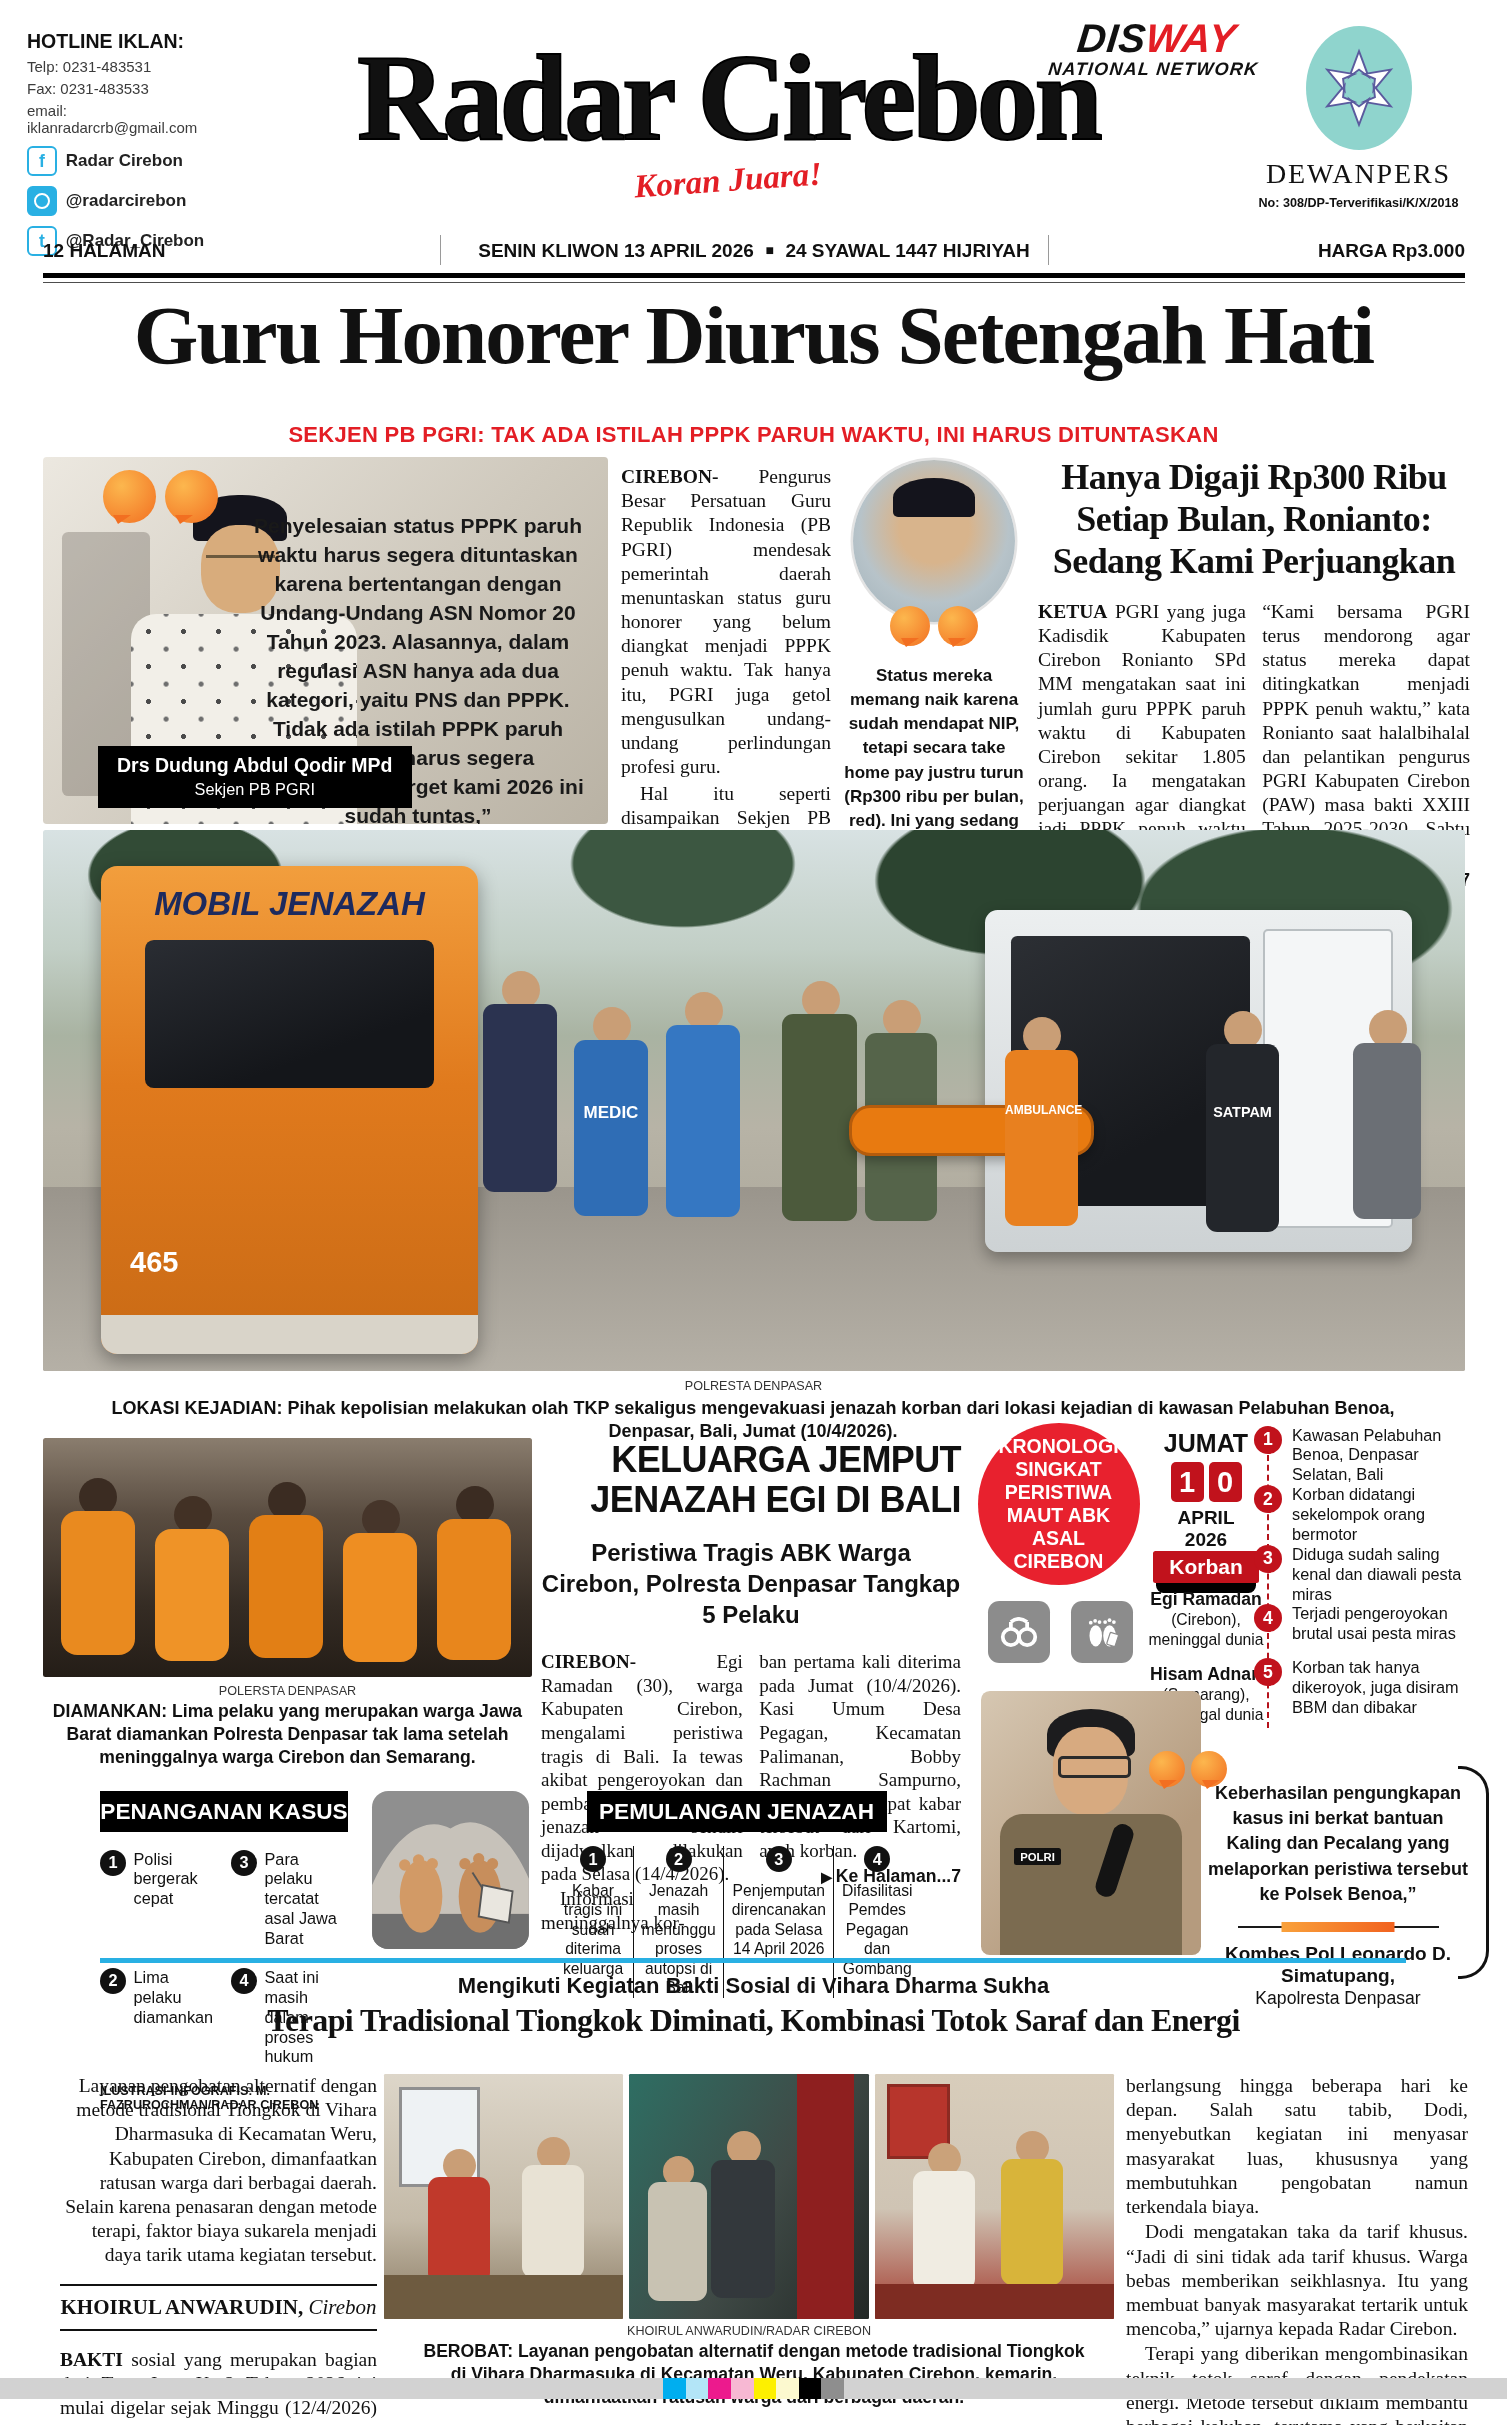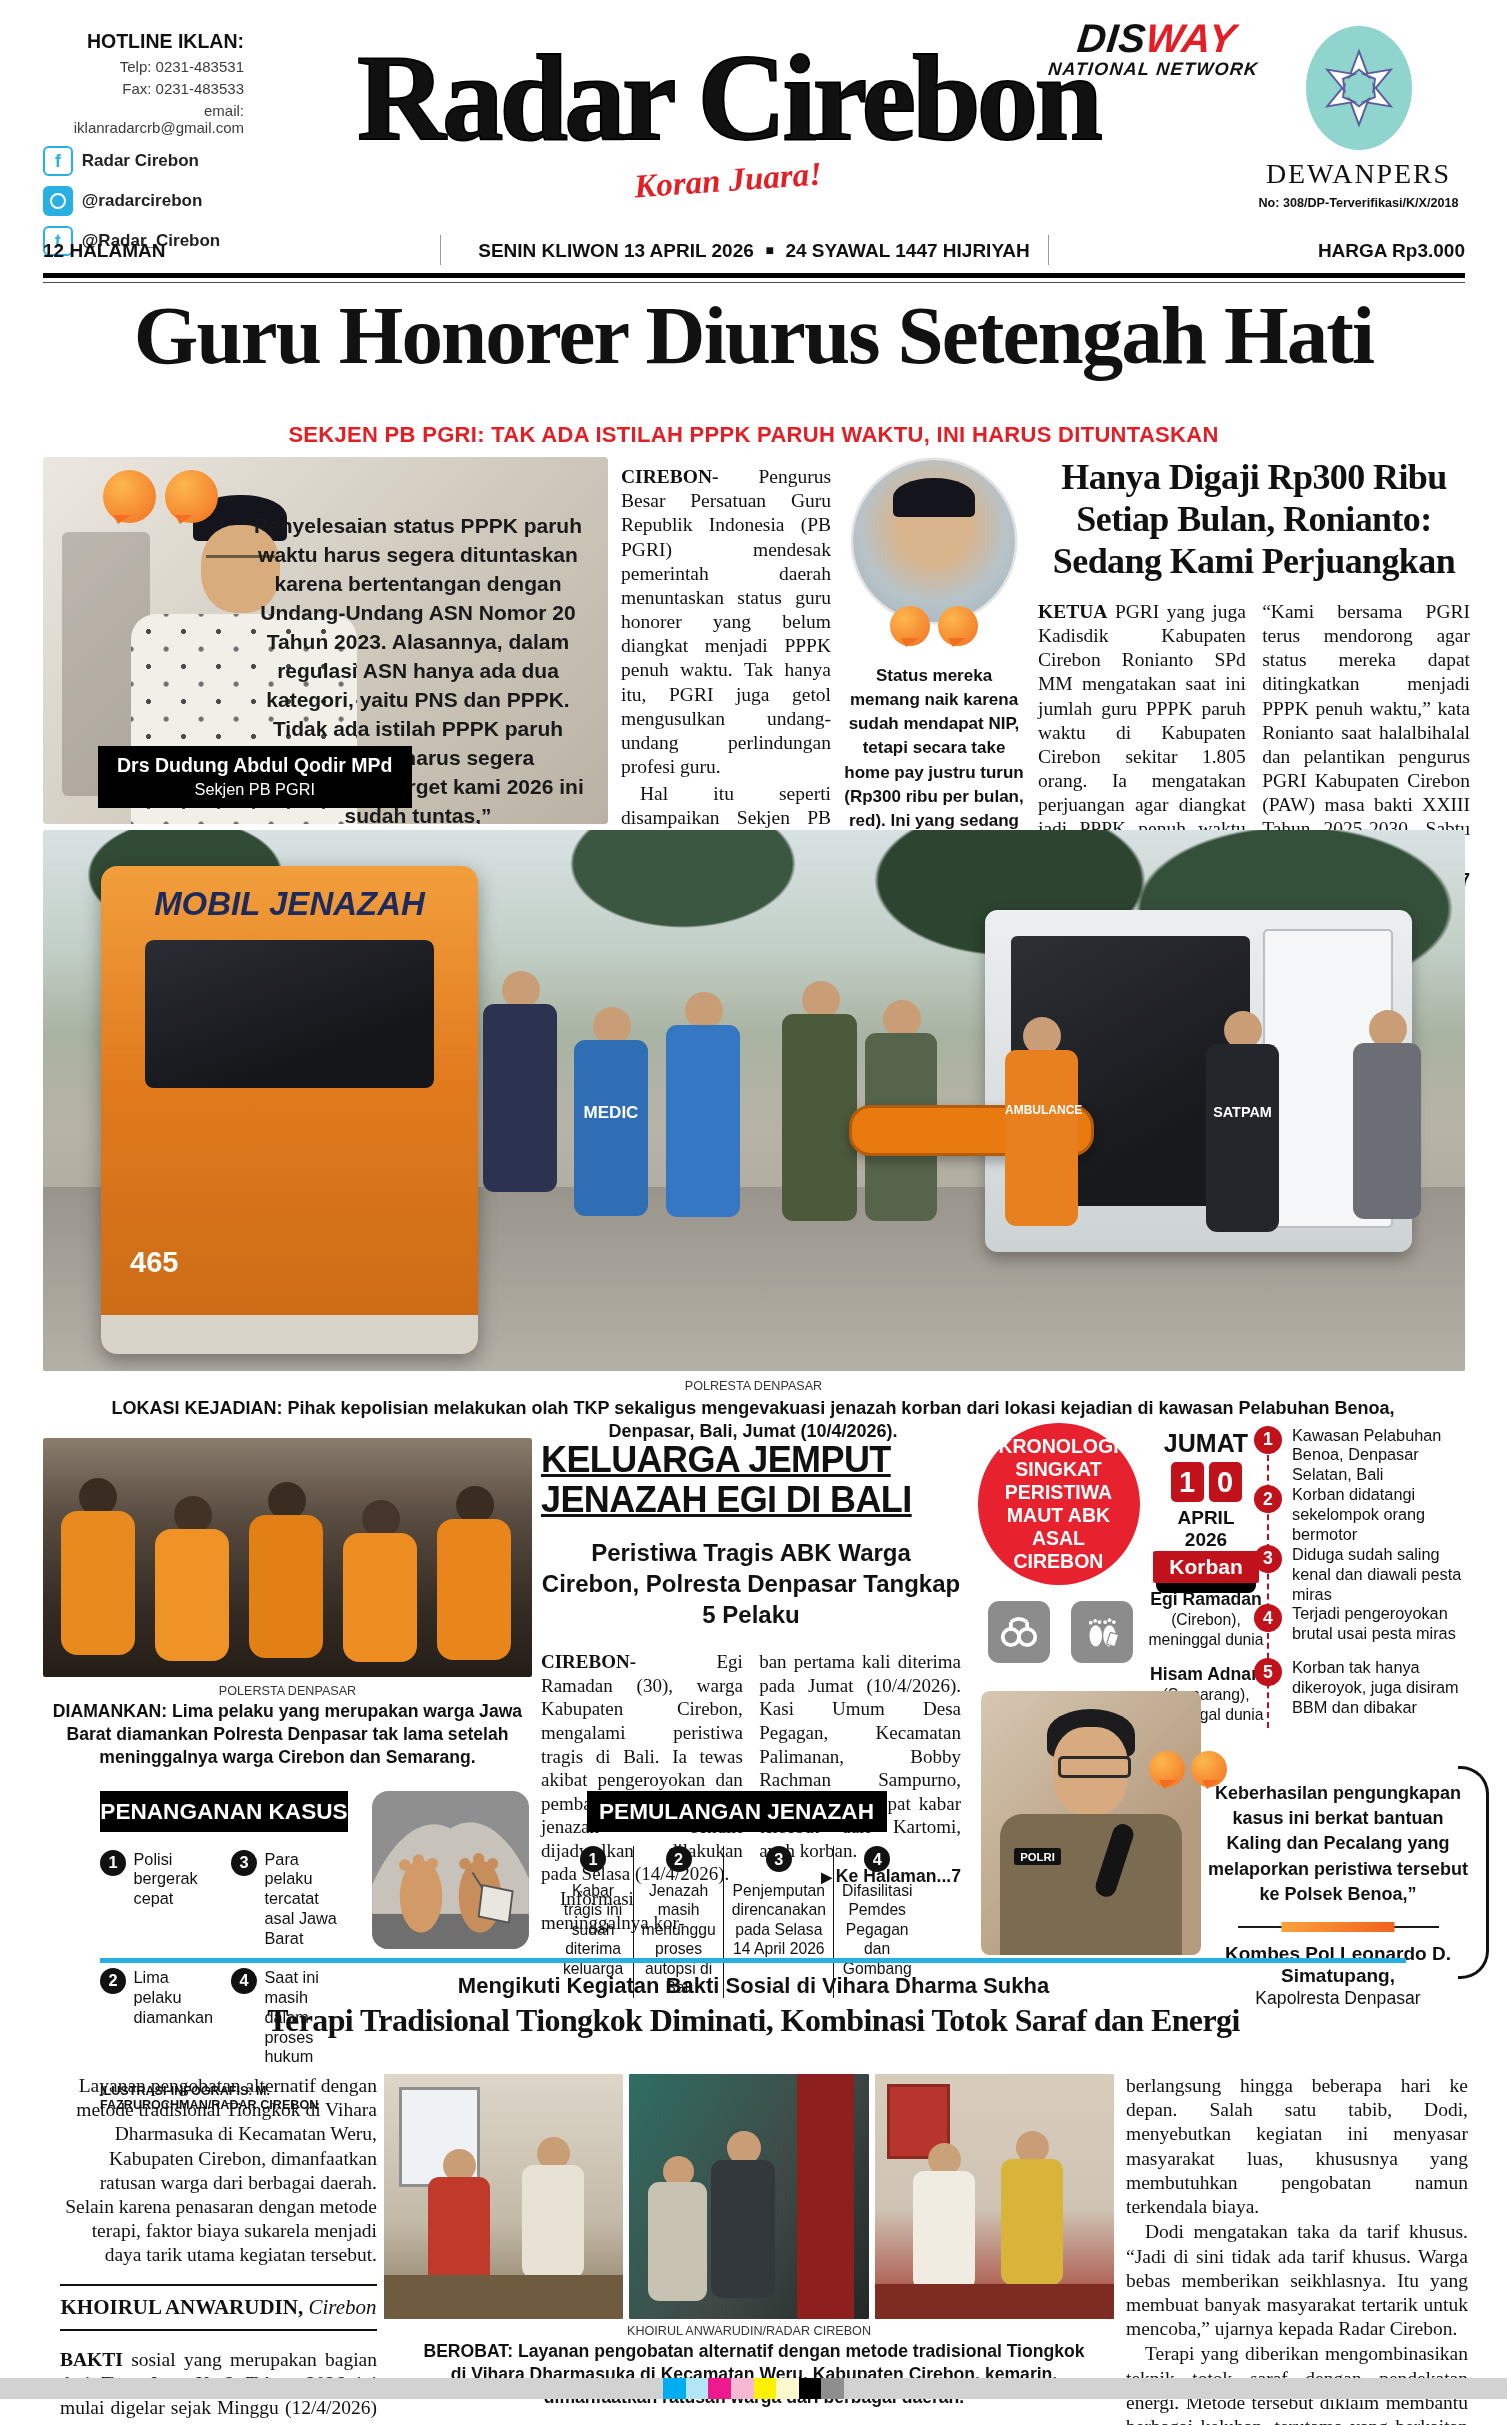--- a/index.html
+++ b/index.html
@@ -59,21 +59,21 @@
   .attr-role{font-family:"Liberation Sans",sans-serif;font-size:17px;line-height:1.3;}
   .sa-headline{font-size:36px;font-weight:700;text-align:center;line-height:1.16;letter-spacing:-0.6px;}
   
   .photo-credit{font-family:"Liberation Sans",sans-serif;font-size:12.6px;color:#333;text-align:center;}
   .photo-caption{font-family:"Liberation Sans",sans-serif;font-weight:700;font-size:18px;text-align:center;line-height:1.3;}
   .fig{position:absolute;}
   .fig .head{width:38px;height:38px;border-radius:50%;background:#c99e76;margin:0 auto;}
   .fig .torso{border-radius:11.3px;margin-top:-5px;position:relative;}
   .back-label{position:absolute;left:0;right:0;text-align:center;color:#fff;font-family:"Liberation Sans",sans-serif;font-weight:800;}
   
-  .ba-headline{font-family:"Liberation Sans",sans-serif;font-weight:900;font-size:36px;line-height:1.1;text-align:left;letter-spacing:-0.6px;text-decoration:underline;}
+  .ba-headline{font-family:"Liberation Sans",sans-serif;font-weight:900;font-size:36px;line-height:1.1;text-align:right;letter-spacing:-0.6px;}
   .ba-subhead{font-family:"Liberation Sans",sans-serif;font-weight:700;font-size:24px;text-align:center;line-height:1.3;}
   
   .k-circle{width:162px;height:162px;border-radius:50%;background:#e8212e;color:#fff;display:flex;align-items:center;justify-content:center;
             text-align:center;font-family:"Liberation Sans",sans-serif;font-weight:800;font-size:19.5px;line-height:1.18;padding:11.3px;box-sizing:border-box;}
   .k-icon{width:62px;height:62px;background:#8c8c8c;border-radius:11.3px;display:flex;align-items:center;justify-content:center;}
   .k-day{font-weight:900;font-size:25px;font-family:"Liberation Sans",sans-serif;}
   .k-digit{width:33px;height:40px;background:#c1121c;color:#fff;font-weight:900;font-size:29px;border-radius:5px;
            display:flex;align-items:center;justify-content:center;font-family:"Liberation Sans",sans-serif;}
   .k-month{font-weight:700;font-size:19px;font-family:"Liberation Sans",sans-serif;margin-top:5px;}
   .k-time{background:#000;color:#fff;font-weight:800;font-size:18px;border-radius:7.5px;padding:6.3px 2.5px;line-height:1.15;
@@ -107,21 +107,21 @@
   .f-byline .bn{font-weight:800;}
   .f-byline .bp{font-style:italic;}
   .fph{flex:1;position:relative;overflow:hidden;border-radius:1.3px;}
   .swatch{height:100%;}
 </style>
 </head>
 <body>
 
 <div id="page">
 
-  <div class="abs" style="left:43px;top:30px;width:201px;text-align:right;">
+  <div class="abs" style="left:27px;top:30px;width:201px;">
     <div class="hot-title">HOTLINE IKLAN:</div>
     <div class="hot-line">Telp: 0231-483531</div>
     <div class="hot-line">Fax: 0231-483533</div>
     <div class="hot-line">email: iklanradarcrb@gmail.com</div>
     <div class="social">
       <div class="soc-icon">f</div>
       <div class="soc-label">Radar Cirebon</div>
     </div>
     <div class="social">
       <div class="soc-icon solid">

